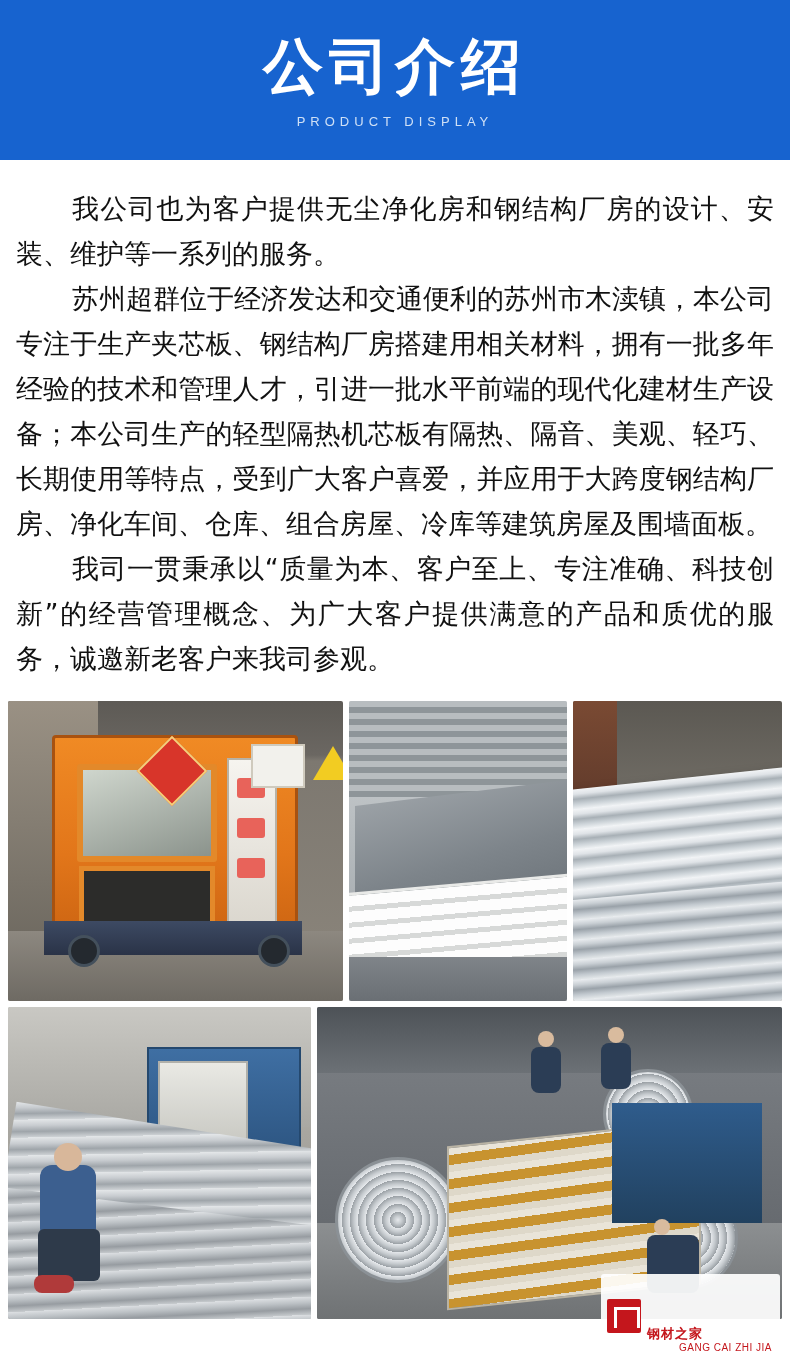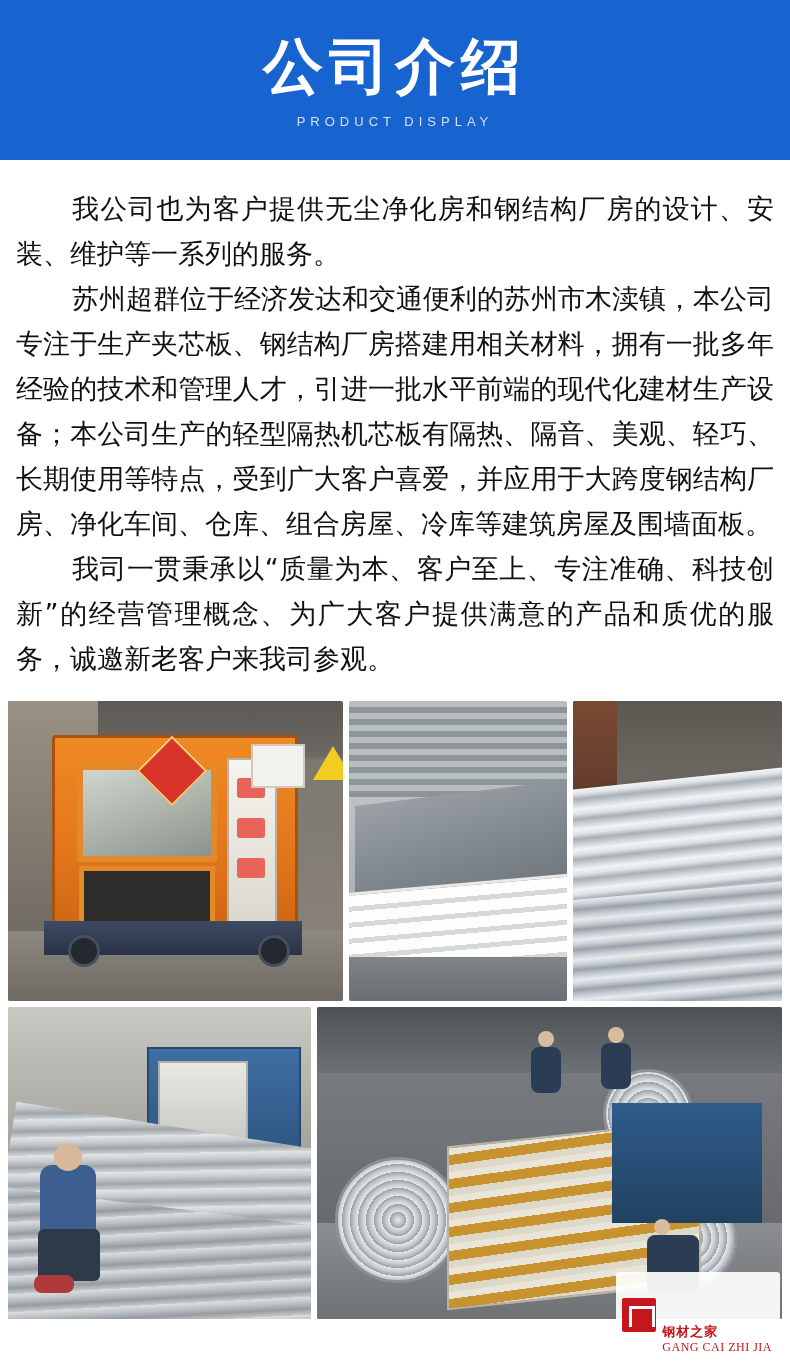--- a/index.html
+++ b/index.html
@@ -312,22 +312,23 @@
     position: absolute; left: 7px; top: 8px; width: 20px; height: 18px;
     border: 3px solid #ffffff; border-bottom: none;
   }
   .wm-text { display: flex; flex-direction: column; line-height: 1; }
   .wm-cn {
     font-size: 13px; font-weight: bold; color: #c4161c; letter-spacing: 1px;
     font-family: "DejaVu Sans", "Liberation Sans", sans-serif;
     margin-top: 48px;
   }
   .wm-en {
-    font-size: 12px; color: #c4161c; letter-spacing: .5px; margin-top: 3px;
-    font-family: Liberation Serif, serif;
+    font-size: 10px; color: #c4161c; letter-spacing: .5px; margin-top: 3px;
+    font-family: Liberation Sans, sans-serif;
+    margin-left: 32px;
   }
 </style>
 </head>
 <body>
 
 <div class="page">
 
   <div class="header">
     <div class="header-title">公司介绍</div>
     <div class="header-sub">PRODUCT DISPLAY</div>

